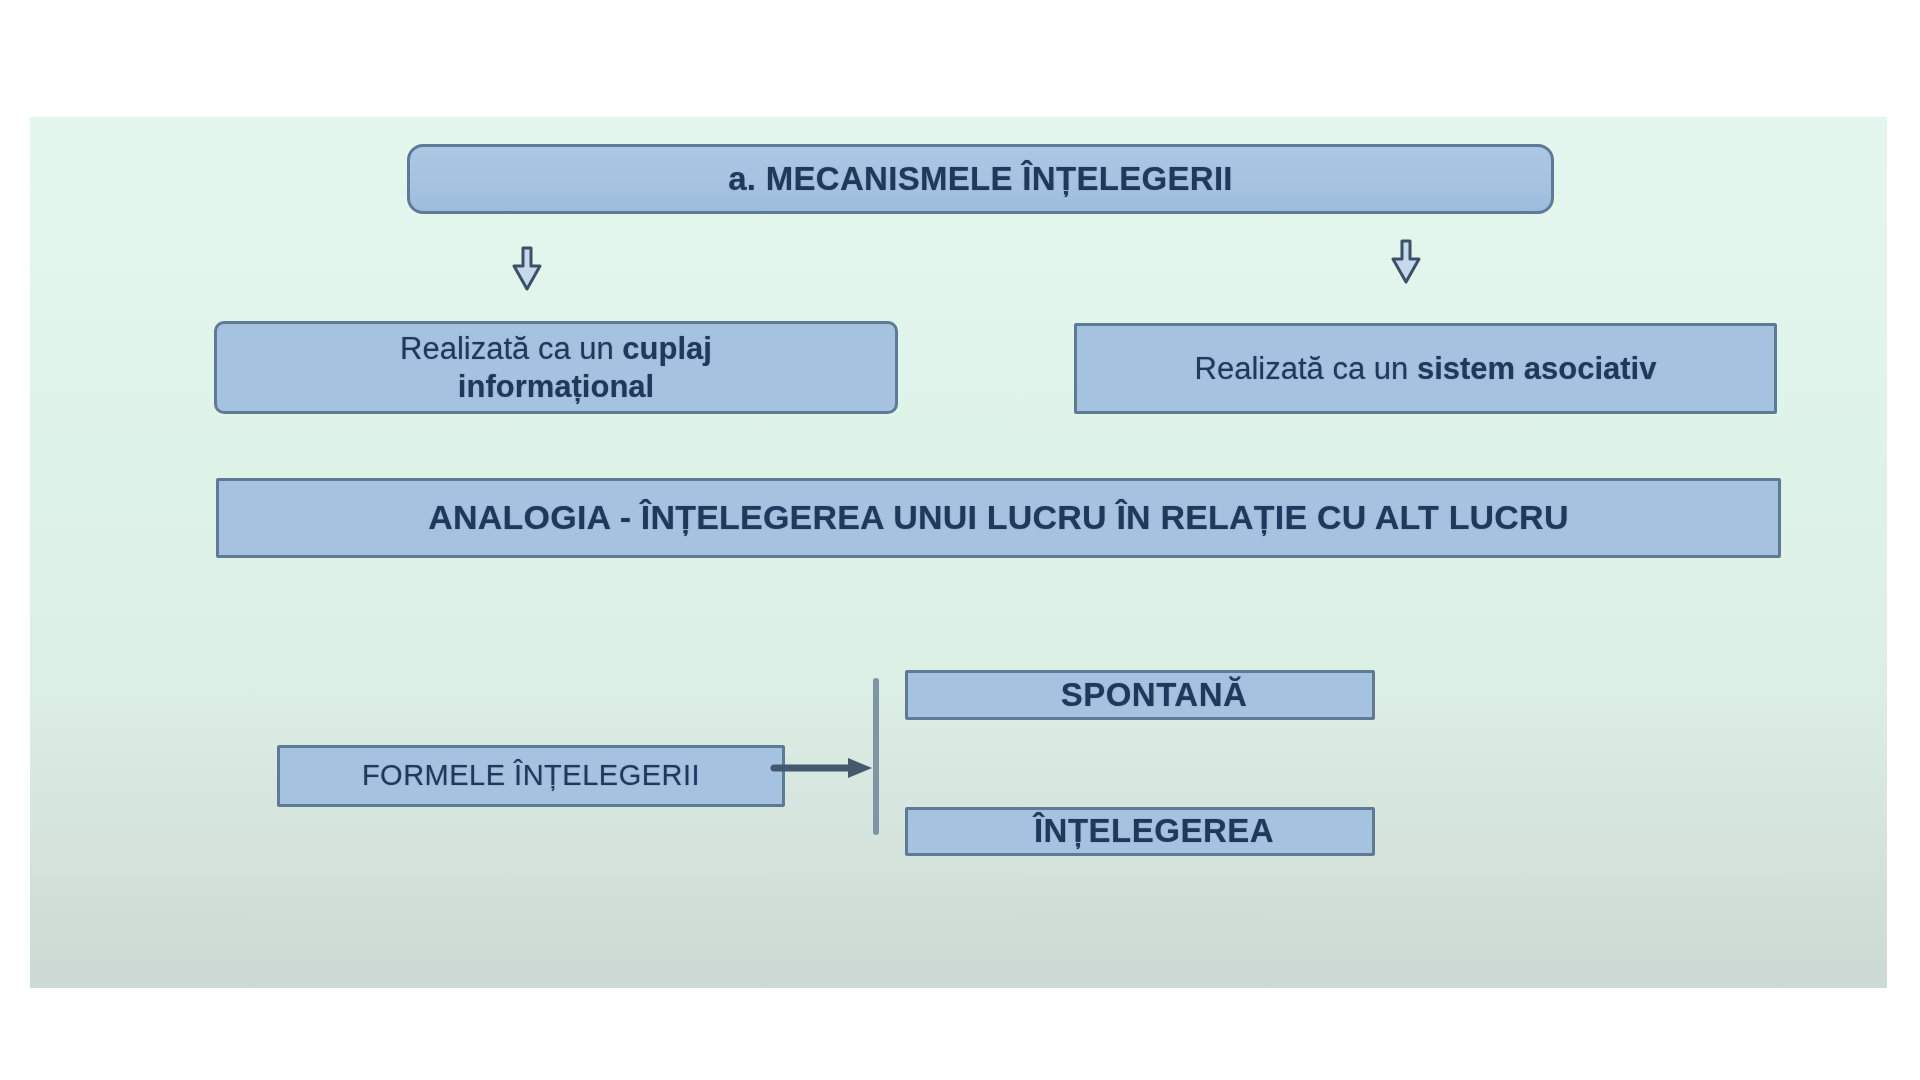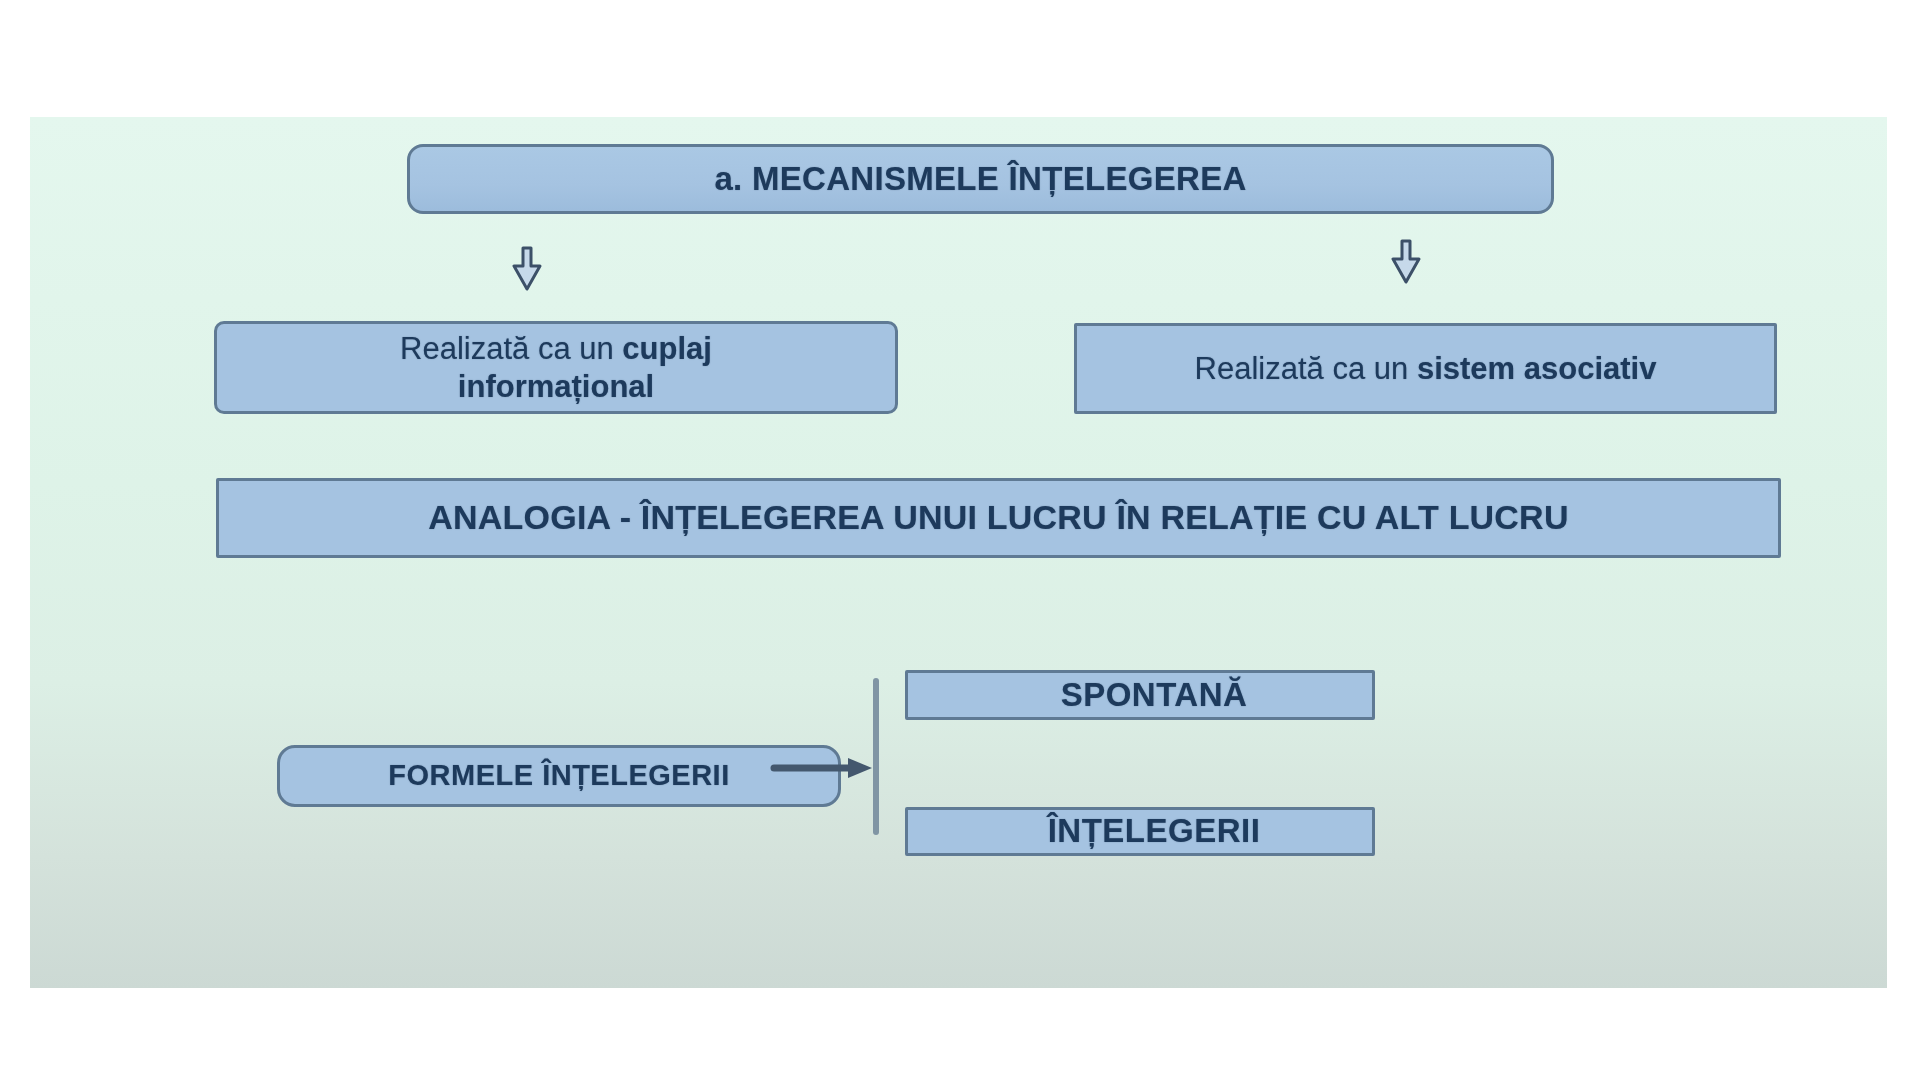--- a/index.html
+++ b/index.html
@@ -29,43 +29,43 @@
     text-shadow:0 0 1.2px rgba(24,48,78,.45);
     line-height:1.22;
   }
   .title-box   { left:377px; top:27px;  width:1147px; height:70px; border-radius:16px;
                  font-size:33px; font-weight:700; letter-spacing:.3px;
                  background:linear-gradient(180deg,#aac8e4 0%, var(--box-fill,#a5c3e1) 60%, #9cbcdc 100%); }
   .left-box    { left:184px; top:204px; width:684px;  height:93px; font-size:31px; border-radius:10px; }
   .right-box   { left:1044px; top:206px; width:703px; height:91px; font-size:31px; border-radius:2px; }
   .wide-box    { left:186px; top:361px; width:1565px; height:80px; font-size:34px; font-weight:700;
                  letter-spacing:.2px; border-radius:2px; }
-  .forms-box   { left:247px; top:628px; width:564px;  height:62px; border-radius:18px;
-                 font-size:29px; font-weight:700; letter-spacing:.5px; }
+  .forms-box   { left:247px; top:628px; width:508px;  height:62px; border-radius:2px;
+                 font-size:29px; font-weight:400; letter-spacing:.5px; }
   .branch-box  { font-size:33px; font-weight:700; letter-spacing:.5px; border-radius:2px;padding-left:28px; }
   .branch-spont{ left:875px; top:553px; width:470px; height:50px; }
   .branch-disc { left:875px; top:690px; width:470px; height:49px; }
   .bold { font-weight:700; }
   .icon { position:absolute; }
   .down-arrow-1 { left:480px;  top:128px; }
   .down-arrow-2 { left:1359px; top:121px; }
   .right-arrow  { left:740px;  top:636px; }
   .connector-line {
     position:absolute; left:843px; top:561px; width:6px; height:157px;
     background:var(--connector-color,#8095a4); border-radius:3px;
   }
 </style>
 </head>
 <body>
 
 <div class="stage">
   <div class="slide">
 
     <div class="box title-box">
-      <span>a. MECANISMELE ÎNȚELEGEREA</span>
+      <span>a. MECANISMELE ÎNȚELEGERII</span>
     </div>
 
     <svg class="icon down-arrow-1" width="34" height="48" viewBox="0 0 34 48">
       <path d="M13 3 H21 V21 H30 L17 44 L4 21 H13 Z" fill="#c6d9ea" stroke="#3c5068" stroke-width="3" stroke-linejoin="round"></path>
     </svg>
 
     <svg class="icon down-arrow-2" width="34" height="48" viewBox="0 0 34 48">
       <path d="M13 3 H21 V21 H30 L17 44 L4 21 H13 Z" fill="#c6d9ea" stroke="#3c5068" stroke-width="3" stroke-linejoin="round"></path>
     </svg>
 
@@ -95,17 +95,17 @@
       <path d="M78 5 L102 15 L78 25 Z" fill="#44586e"></path>
     </svg>
 
     <div class="connector-line"></div>
 
     <div class="box branch-box branch-spont">
       <span>SPONTANĂ</span>
     </div>
 
     <div class="box branch-box branch-disc">
-      <span>ÎNȚELEGERII</span>
+      <span>ÎNȚELEGEREA</span>
     </div>
 
   </div>
 </div>
 
 </body></html>

